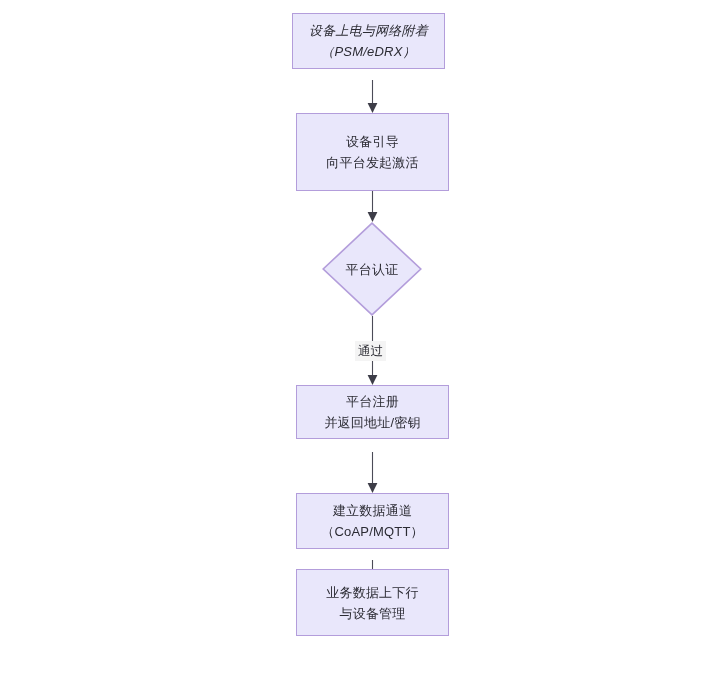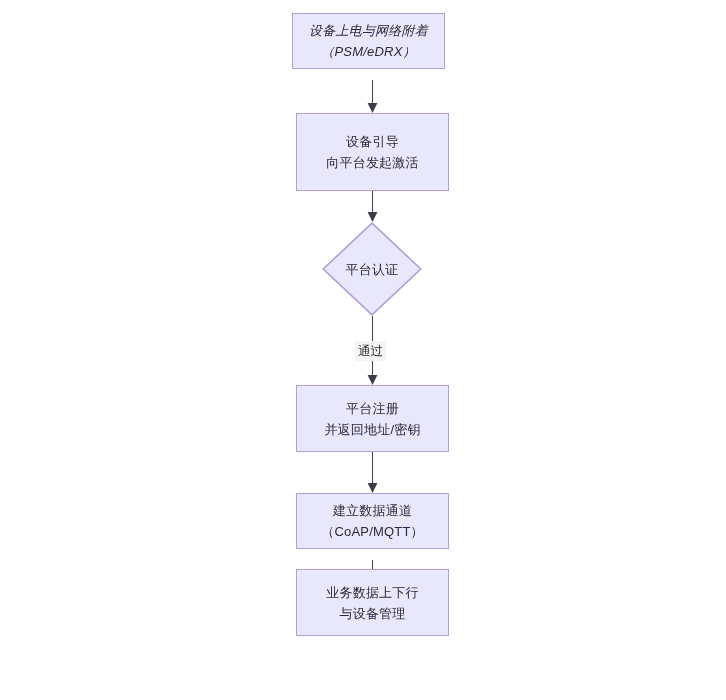--- a/index.html
+++ b/index.html
@@ -126,21 +126,21 @@
 
 <div class="node-decision" style="left:322px; top:222px; width:100px; height:94px;">
   <svg class="diamond-shape" viewBox="0 0 100 94" xmlns="http://www.w3.org/2000/svg" preserveAspectRatio="none">
     <polygon points="50,1.2 98.8,47 50,92.8 1.2,47" fill="#e9e7fb" stroke="#b39ddb" stroke-width="1.6"></polygon>
   </svg>
   <span class="node-label">平台认证</span>
 </div>
 
 <div class="edge-label" style="left:355px; top:341px;">通过</div>
 
-<div class="node node-process" style="left:296px; top:385px; width:153px; height:67px;">
+<div class="node node-process" style="left:296px; top:385px; width:153px; height:54px;">
   <span class="node-label">平台注册
 并返回地址/密钥</span>
 </div>
 
 <div class="node node-process" style="left:296px; top:493px; width:153px; height:56px;">
   <span class="node-label">建立数据通道
 （CoAP/MQTT）</span>
 </div>
 
 <div class="node node-process" style="left:296px; top:569px; width:153px; height:67px;">

